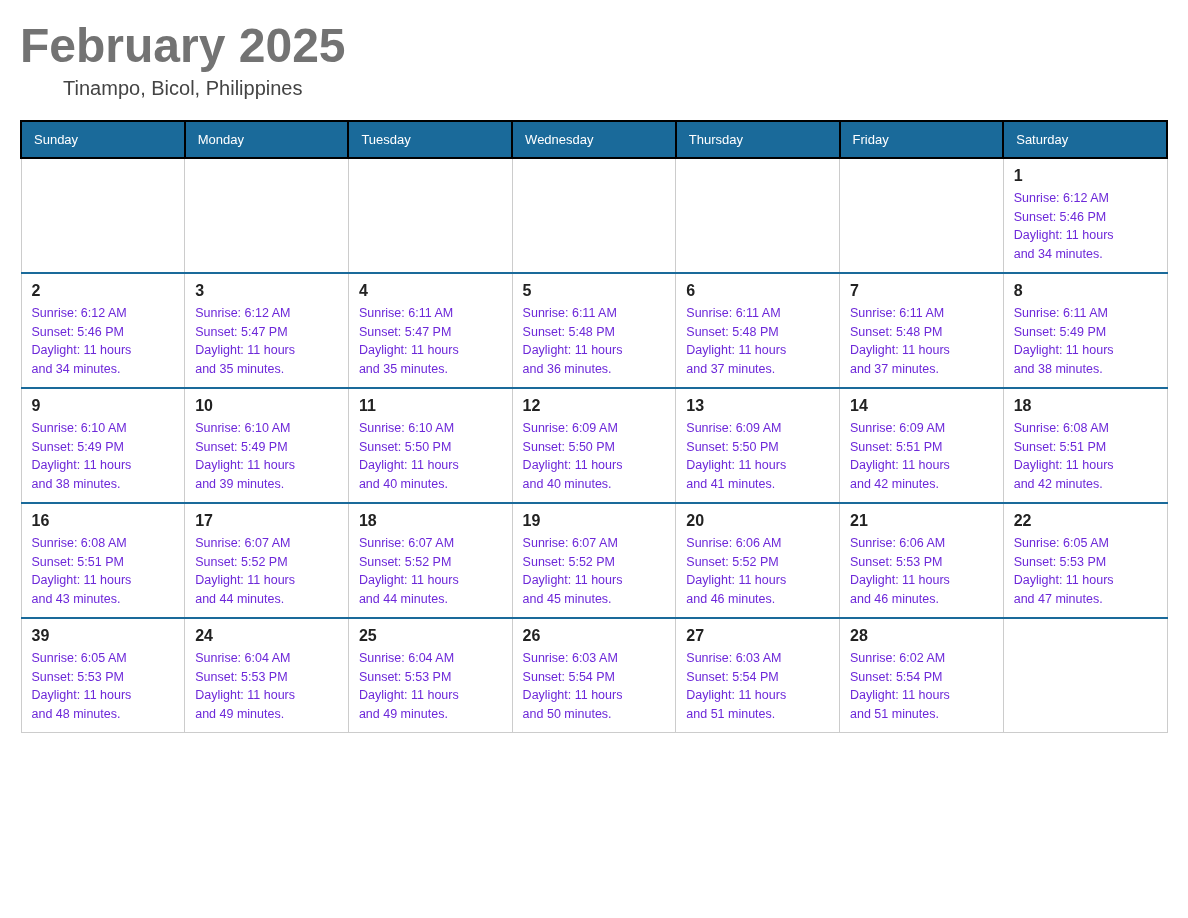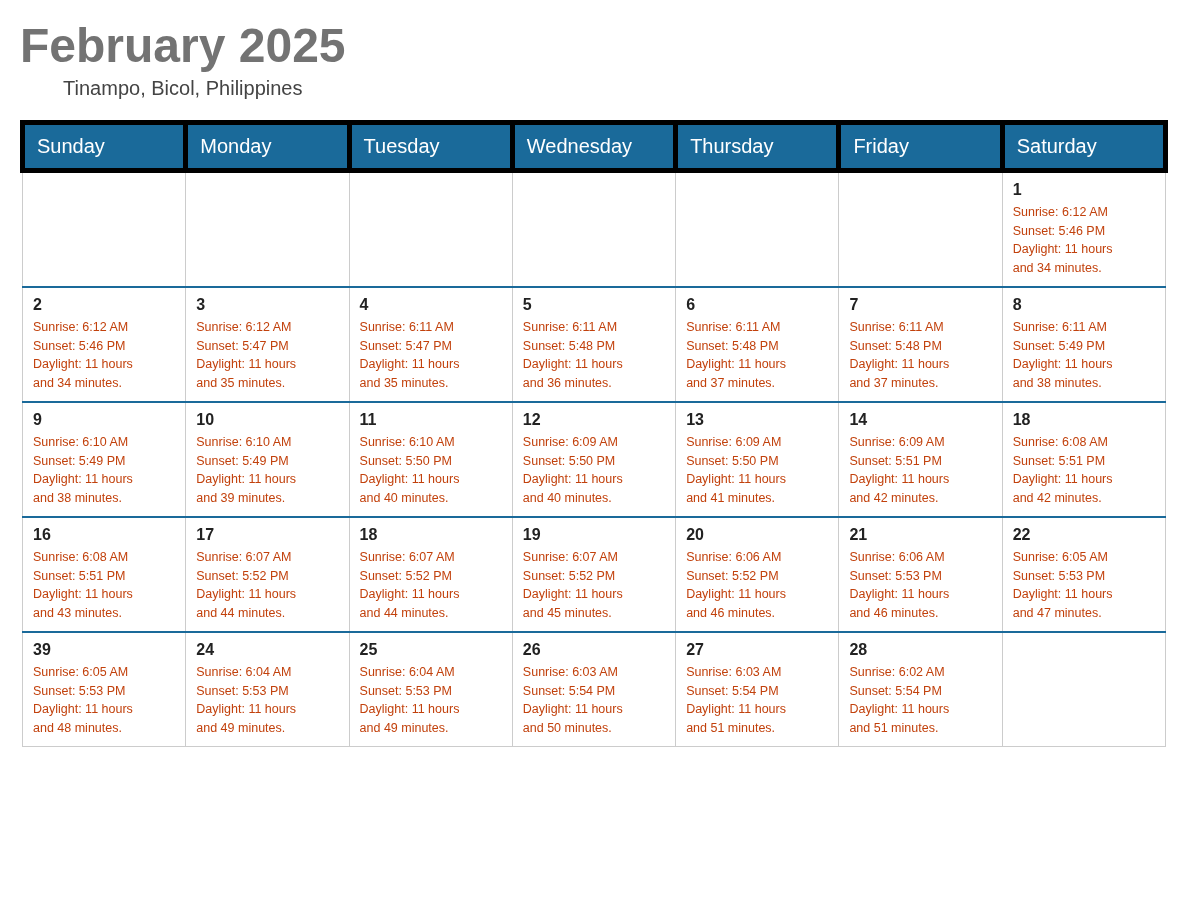--- a/index.html
+++ b/index.html
@@ -65,23 +65,23 @@
     }
     .calendar {
       width: 100%;
       border-collapse: collapse;
     }
     .calendar th {
       background-color: #1a6a9a;
       color: #fff;
       padding: 10px 12px;
       text-align: left;
-      font-size: 20px;
+      font-size: 13px;
       font-weight: normal;
-      border: 5px solid #000000;
+      border: 2px solid #000000;
     }
     .calendar td {
       vertical-align: top;
       padding: 8px 10px;
       border: 1px solid #ccc;
       width: calc(100% / 7);
       min-height: 110px;
       height: 110px;
       font-size: 13px;
       color: #333;
@@ -92,21 +92,21 @@
     .day-number {
       font-size: 16px;
       font-weight: bold;
       margin-bottom: 4px;
       display: block;
       color: #222;
     }
     .day-info {
       font-size: 12.5px;
       line-height: 1.5;
-      color: #c2410c;
+      color: #6d28d9;
     }
     .empty-cell {
       background: #fff;
     }
     .calendar tbody tr:first-child td {
       border-top: 2px solid #1a6a9a;
     }
   </style>
 </head>
 <body>

